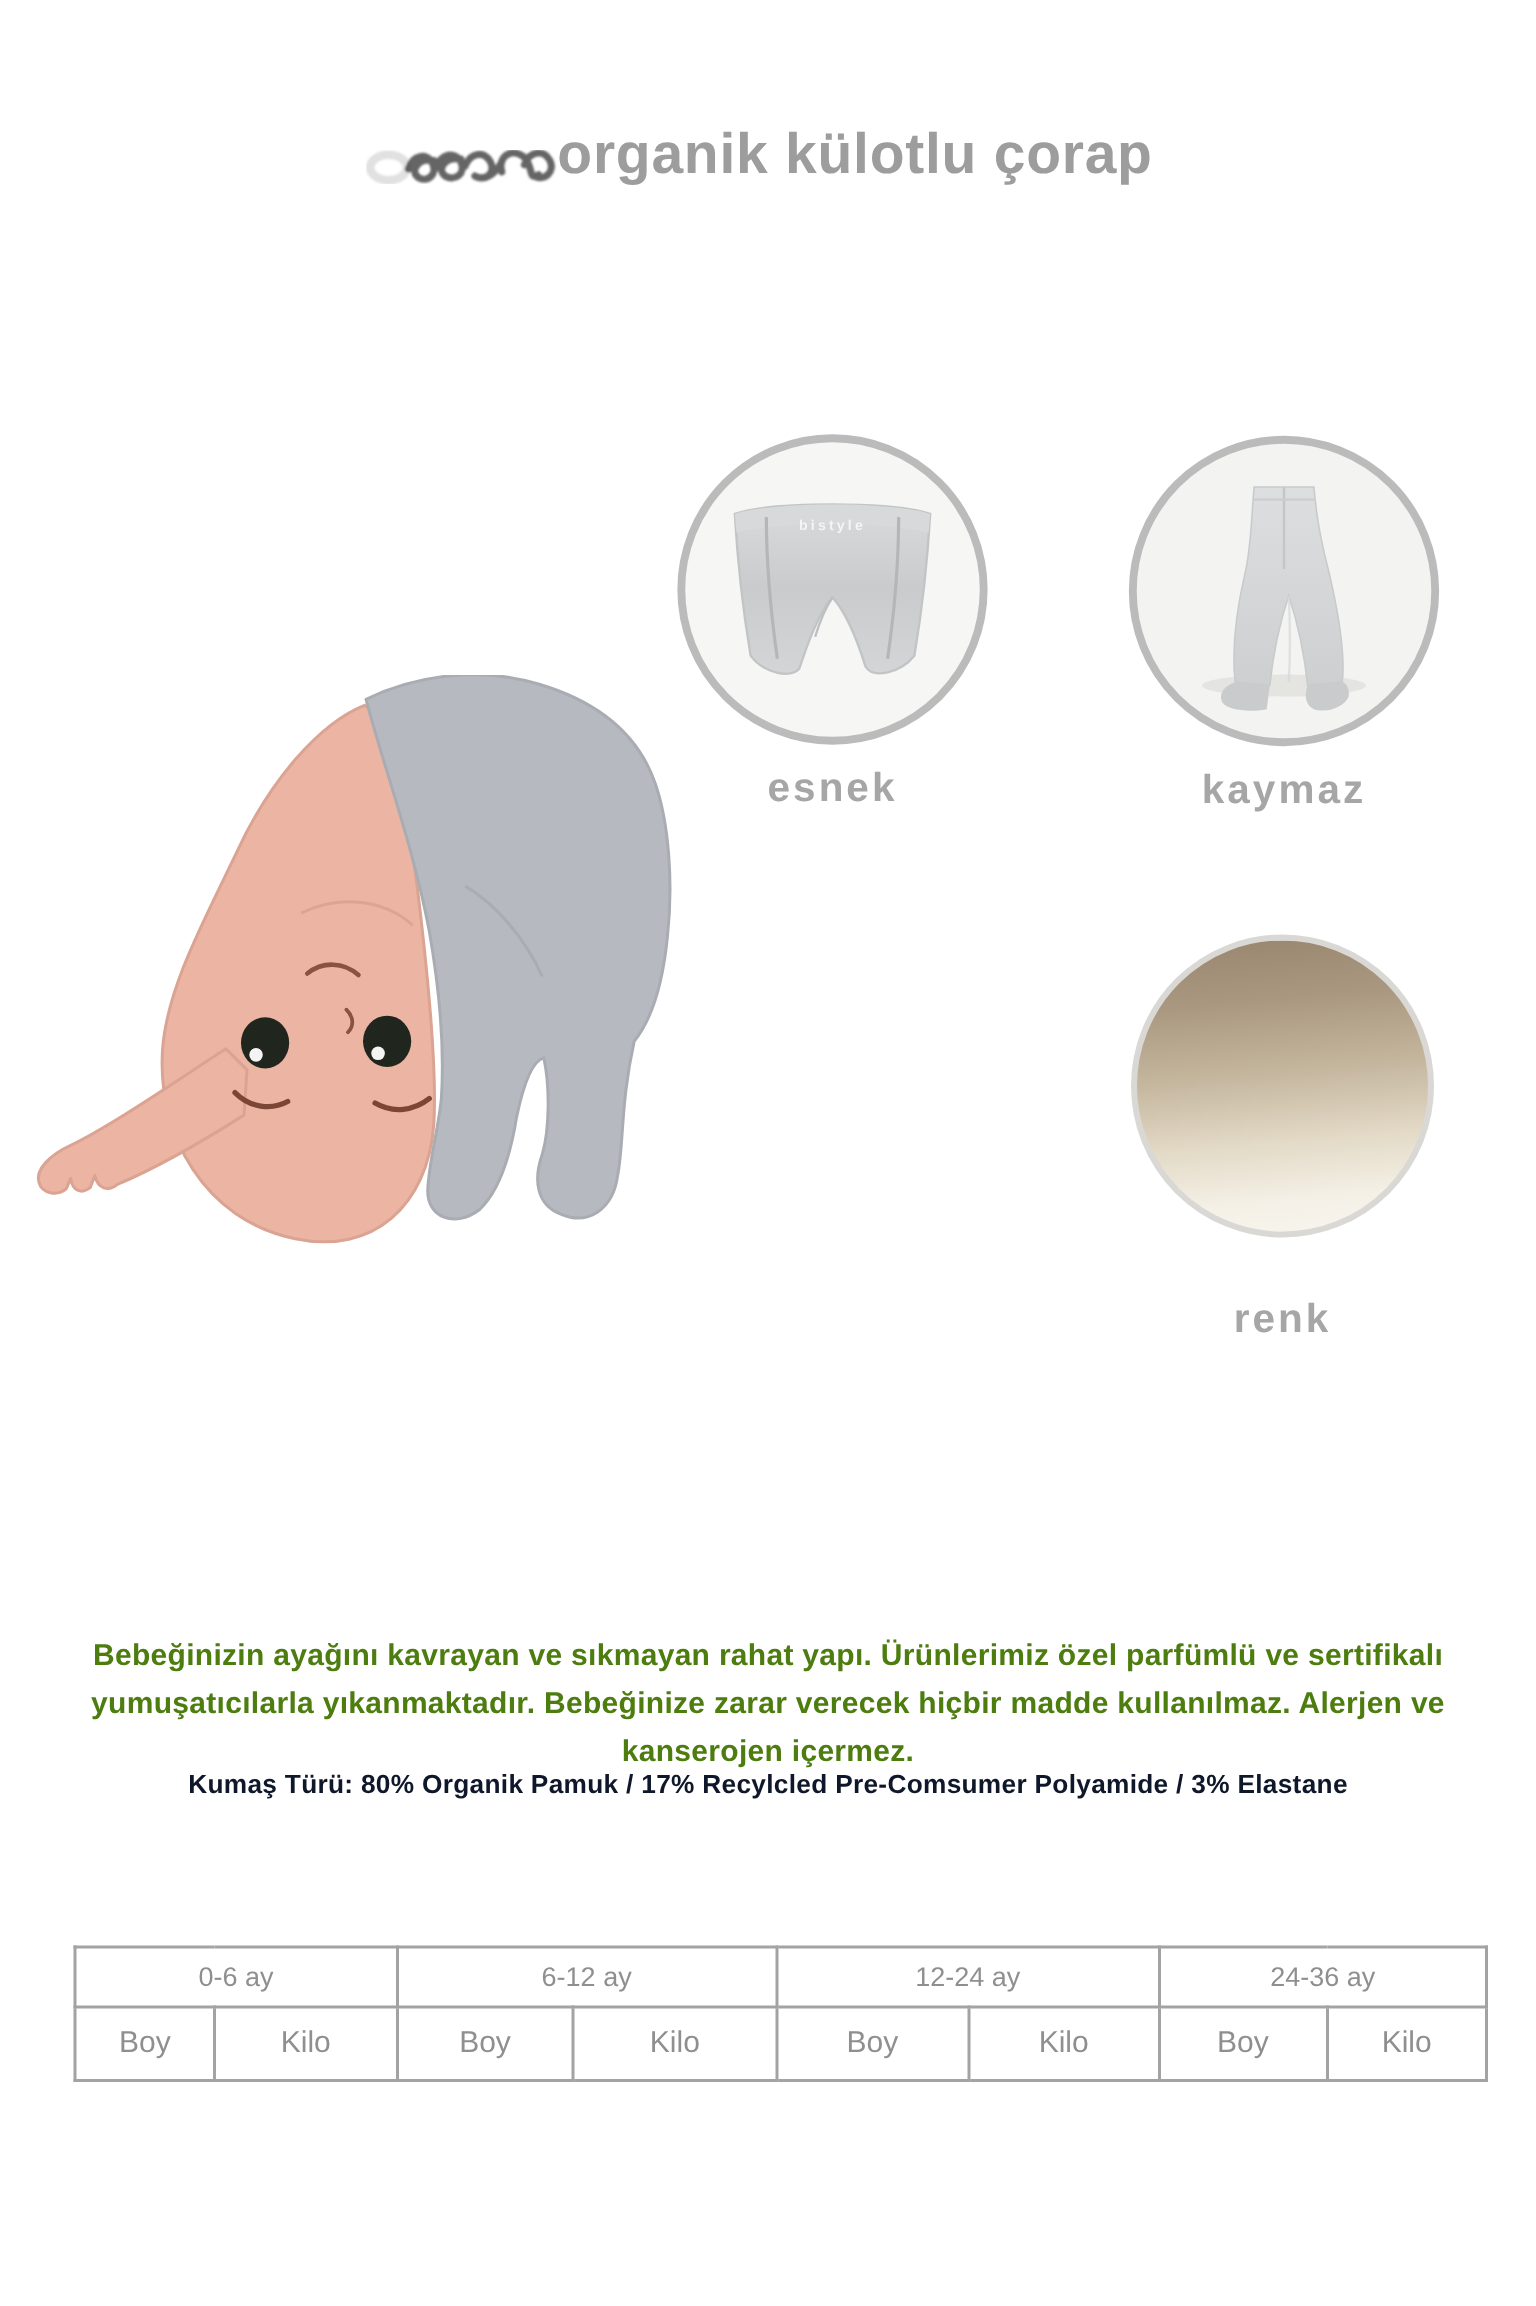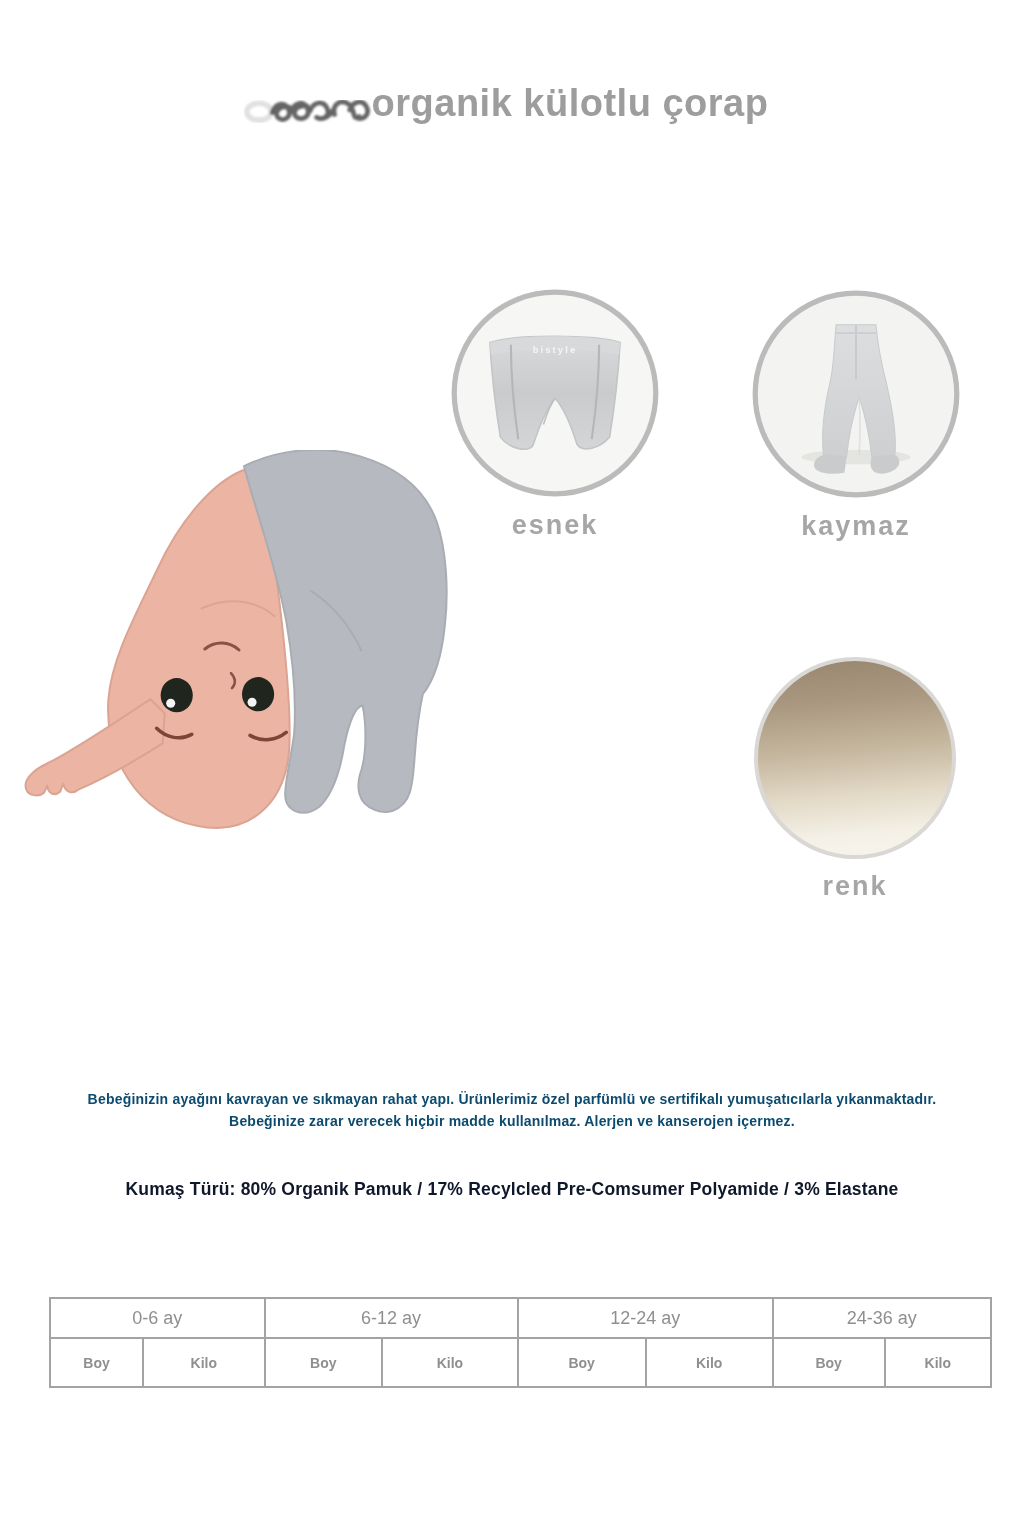--- a/index.html
+++ b/index.html
@@ -23,53 +23,53 @@
   
   .baby{position:absolute;left:14px;top:450px;width:452px;height:402px;}
   
   .feature{
     position:absolute;width:212px;
     display:flex;flex-direction:column;align-items:center;
   }
   .feature.esnek{left:449px;top:288px;}
   .feature.kaymaz{left:750px;top:289px;}
   .feature.pamuk{left:452px;top:620px;}
-  .feature.renk{left:749px;top:657px;}
+  .feature.renk{left:749px;top:623px;gap:27px;}
   .feat-icon{width:210px;height:210px;flex:none;}
   .renk-circle{
     width:194px;height:194px;flex:none;border-radius:50%;
     border:4px solid #d9d8d5;
     background:linear-gradient(175deg,#98856e 0%,#a9987f 22%,#c4b59d 45%,#e3dac7 68%,#f4f0e6 86%,#f8f5ee 100%);
   }
   .feat-label{
     margin-top:12px;text-align:left;
     font-size:27px;font-weight:bold;color:#a6a6a6;letter-spacing:2px;
   }
   
   .desc{
     position:absolute;top:1088px;left:52px;width:920px;margin:0;
-    text-align:center;font-size:14px;font-weight:bold;color:#0c4a6e;
+    text-align:center;font-size:20px;font-weight:bold;color:#4d7c0f;
     line-height:1.6;letter-spacing:.2px;
   }
   .fabric{
     position:absolute;top:1179px;left:0;width:100%;margin:0;
     text-align:center;font-size:17.5px;font-weight:bold;color:#0f172a;
     letter-spacing:.2px;
   }
   
   .size-table{
     position:absolute;top:1297px;left:49px;width:943px;
     border-collapse:collapse;table-layout:fixed;
     text-align:center;color:#8f8f8f;padding-left:10px;
   }
   .size-table th,.size-table td{
     border:2px solid #a3a3a3;font-weight:normal;padding:0;
   }
   .age-row th{height:38px;font-size:18px;}
-  .sub-row th{height:47px;font-size:14px;font-weight:bold;}
+  .sub-row th{height:47px;font-size:20px;}
   .val-row td{height:71px;font-size:13px;color:#9b9b9b;}
 </style>
 </head>
 <body>
 
 <div class="page">
 
   <div class="title-row">
     <svg class="scribble" viewBox="0 0 140 50">
       <defs>

